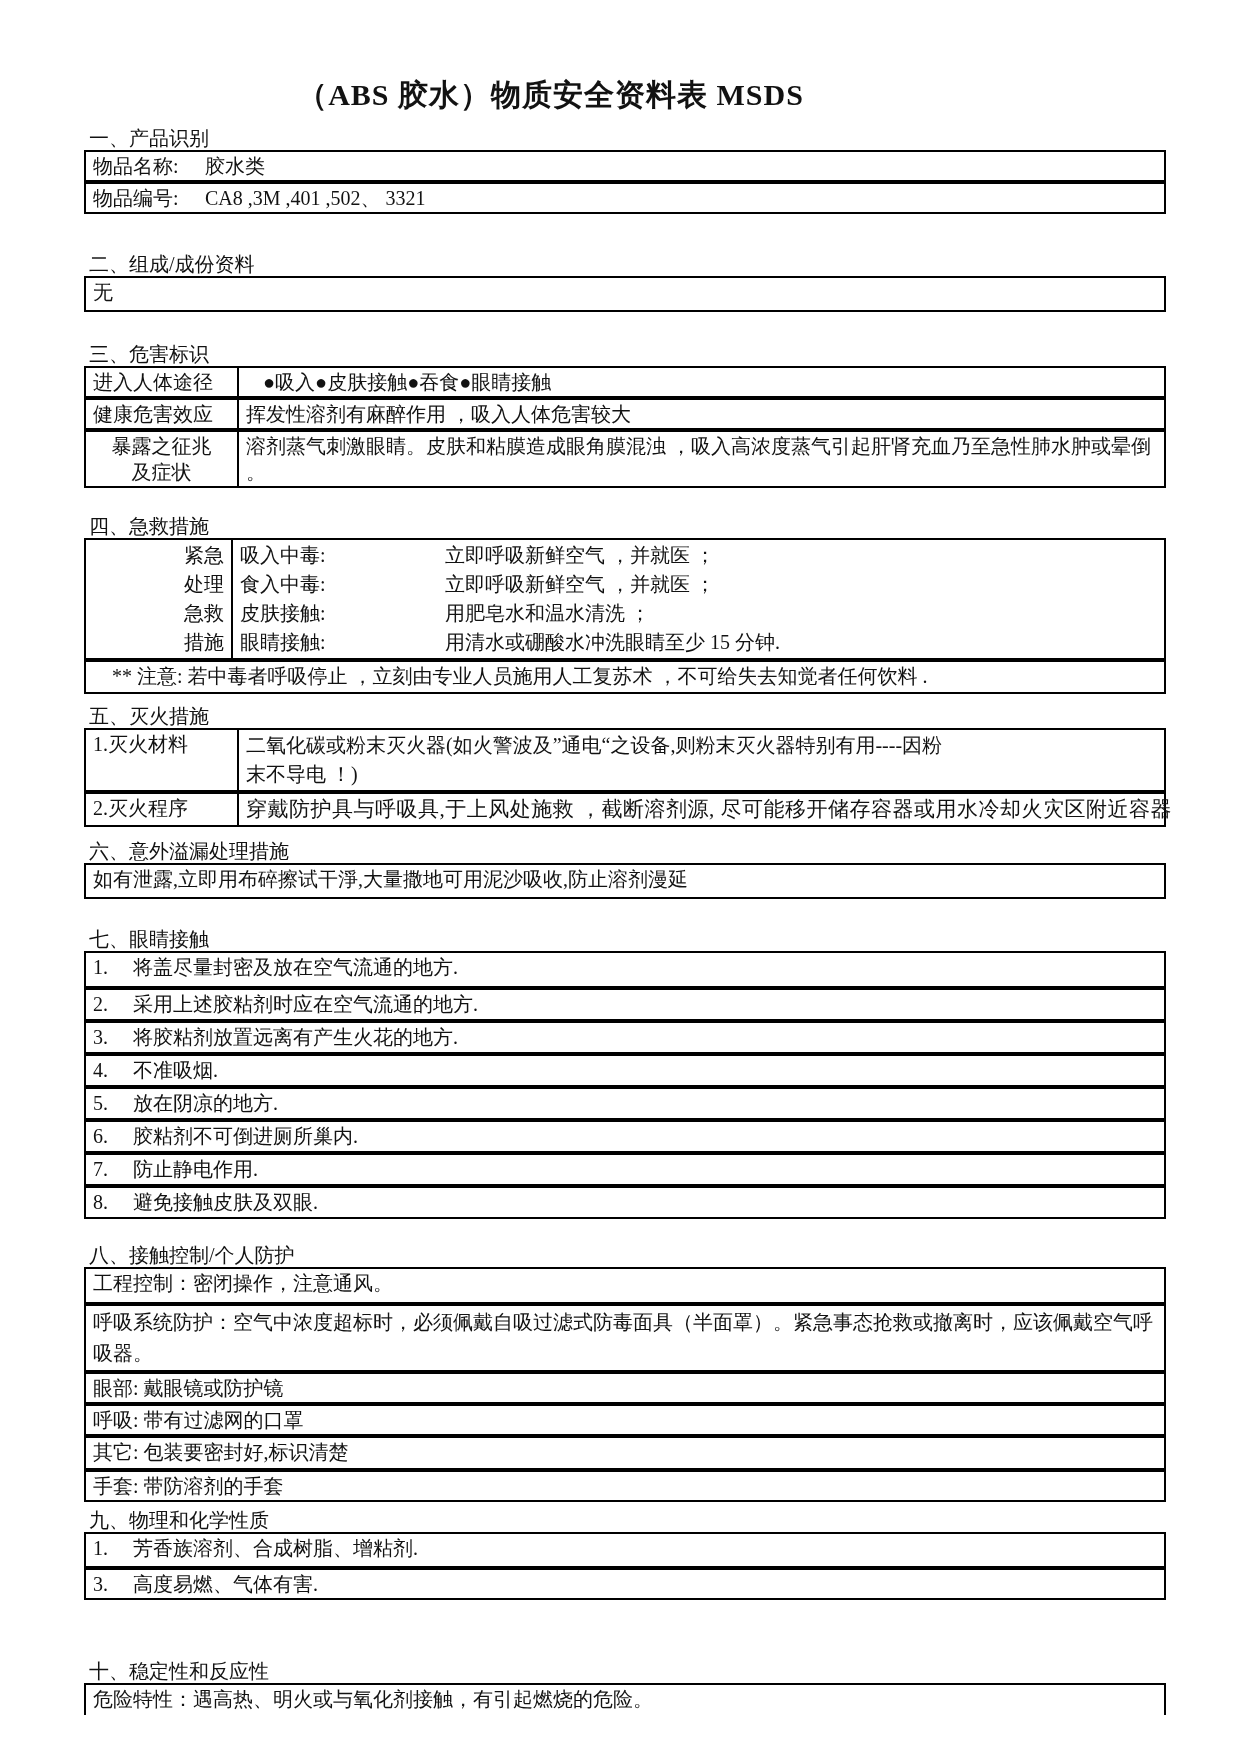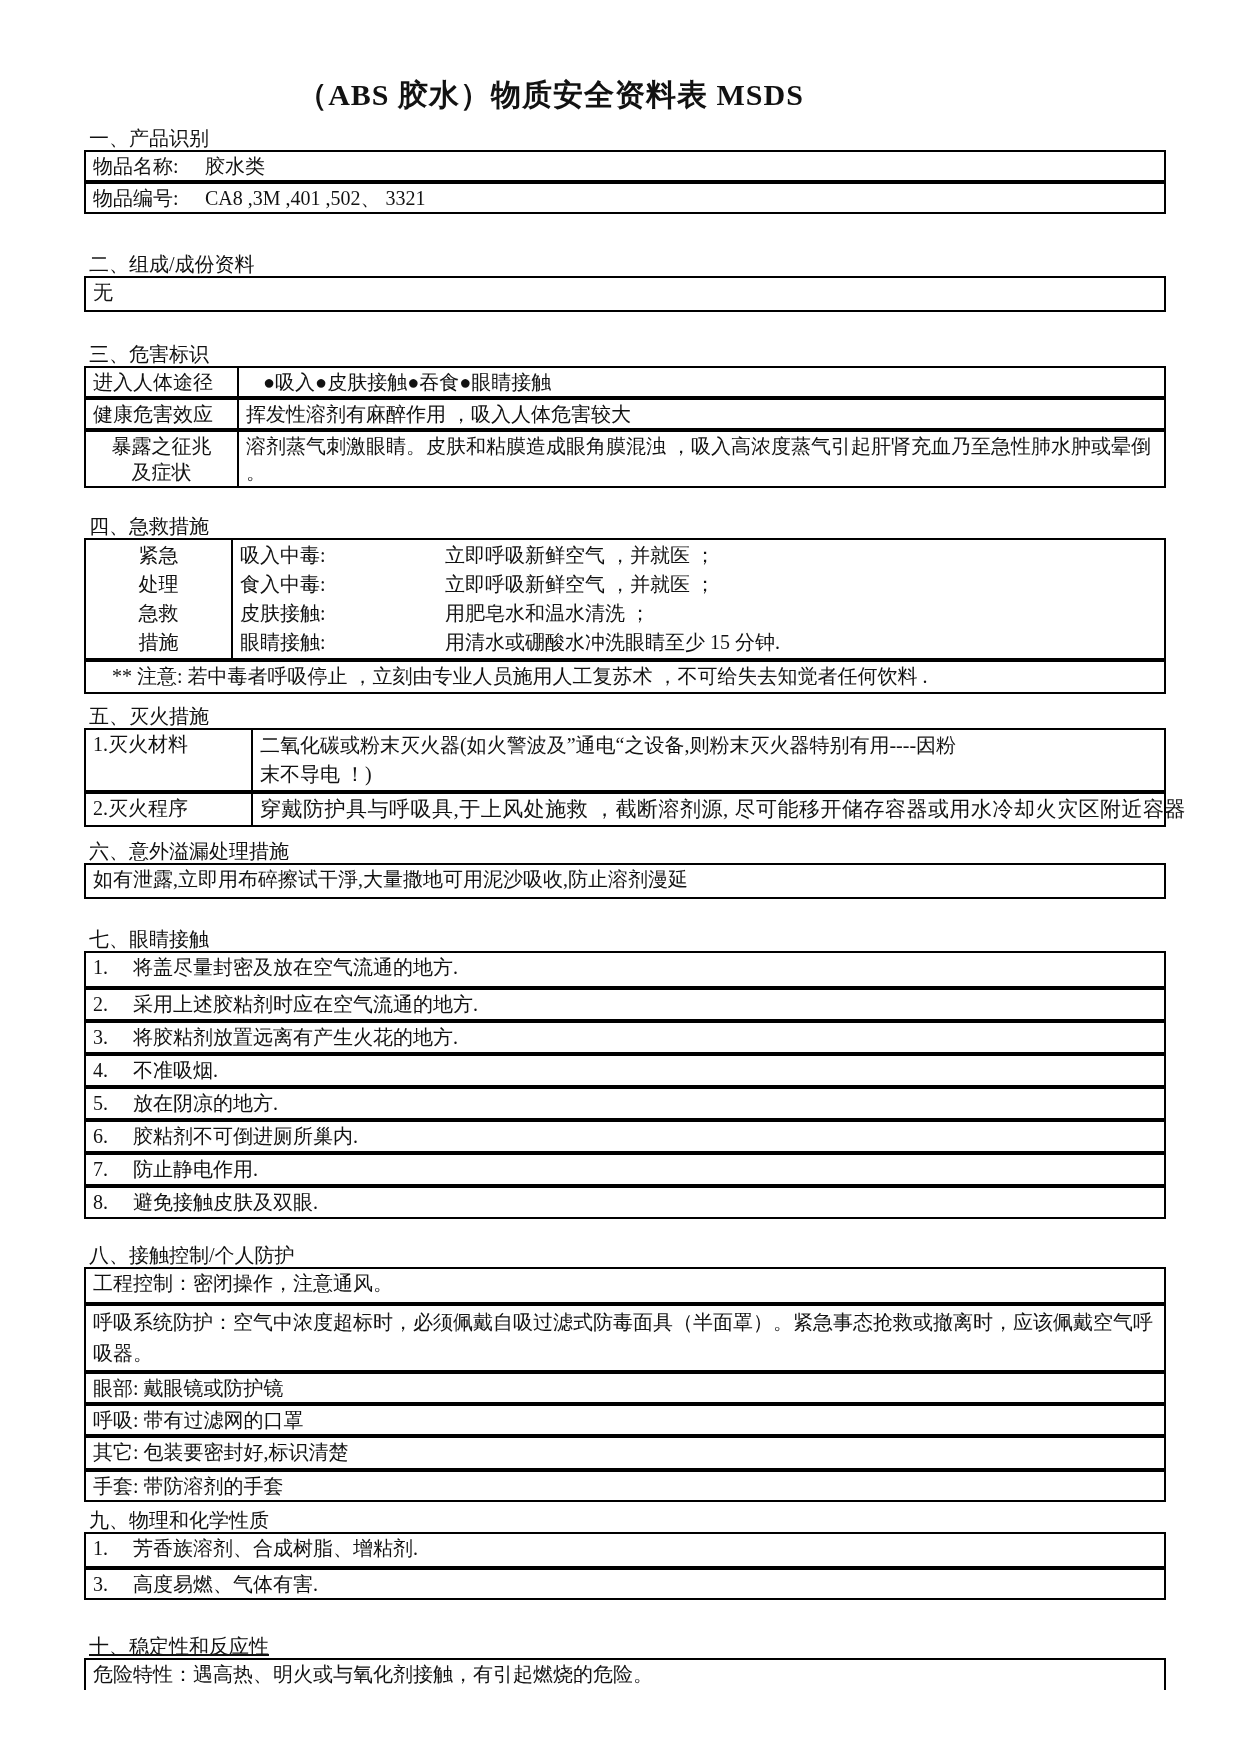--- a/index.html
+++ b/index.html
@@ -30,48 +30,48 @@
 
   .mt-h3  { margin-top:30px; }
   .t3 .lcol { width:153px; }
   .t3 .r1 { min-height:27px; } .t3 .r2 { min-height:27px; }
   .t3 .r3 { min-height:54px; }
   .t3 .dots { padding-left:24px; }
   .cc { display:flex; flex-direction:column; justify-content:center; text-align:center; }
 
   .mt-h4  { margin-top:26px; }
   .t4 .lcol { width:147px; }
-  .t4 .aid-left { justify-content:center; }
+  .t4 .aid-left { justify-content:center;align-items:flex-end; }
   .t4 .aid-left div { line-height:29px; }
   .t4 .aid-line { line-height:29px; }
   .t4 .aid-label { display:inline-block; width:205px; }
   .t4 .note { min-height:30px; padding-left:26px; }
 
   .mt-h5  { margin-top:10px; }
-  .t5 .lcol { width:167px; }
+  .t5 .lcol { width:153px; }
   .t5 .fline { line-height:29px; }
   .t5 .overflow-line { white-space:nowrap; overflow:visible; font-size:21px; letter-spacing:0.5px; line-height:29px; }
 
   .mt-h6  { margin-top:12px; }
   .t6 .trow { min-height:32px; }
 
   .mt-h7  { margin-top:28px; }
   .t7 .trow { min-height:33px; }
   .num { display:inline-block; width:40px; }
 
   .mt-h8  { margin-top:24px; }
   .t8 .r-a { min-height:33px; }
   .t8 .r-b { min-height:64px; } .t8 .r-b .cell { line-height:31px; }
   .t8 .r-c { min-height:32px; }
   .t8 .r-f { min-height:34px; }
 
   .mt-h9  { margin-top:6px; }
   .t9 .trow { min-height:32px; }
 
-  .mt-h10 { margin-top:34px;text-decoration:underline; }
+  .mt-h10 { margin-top:59px; }
   .t10 { border-bottom:none; }
   .t10 .trow { min-height:30px; }
 </style>
 </head>
 <body>
 
 <div class="page">
   <div class="title">（ABS 胶水）物质安全资料表 MSDS</div>
 
   <div class="content">

